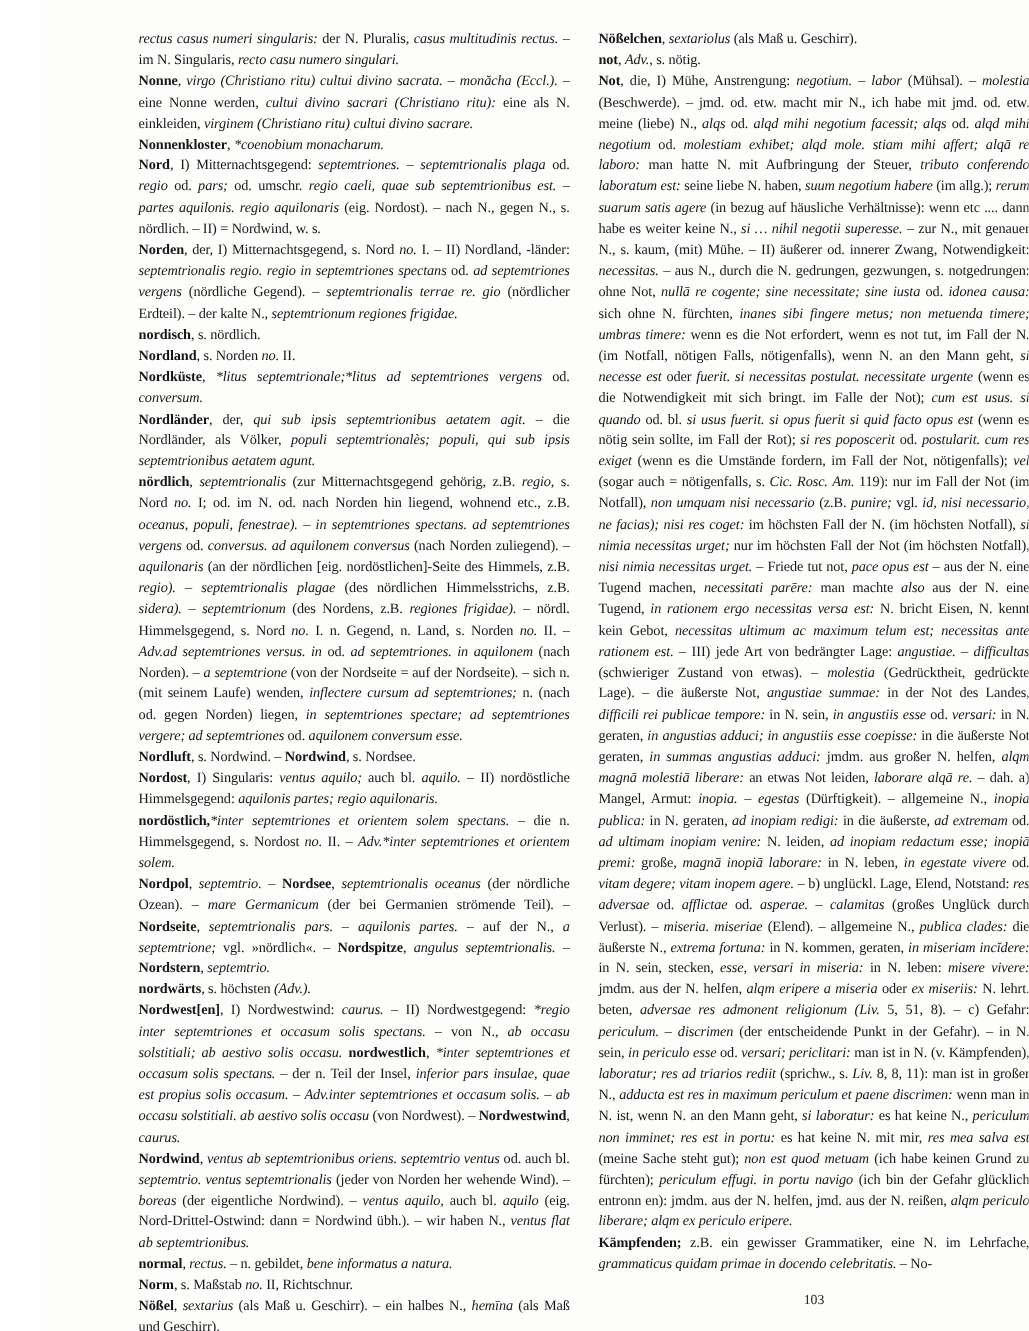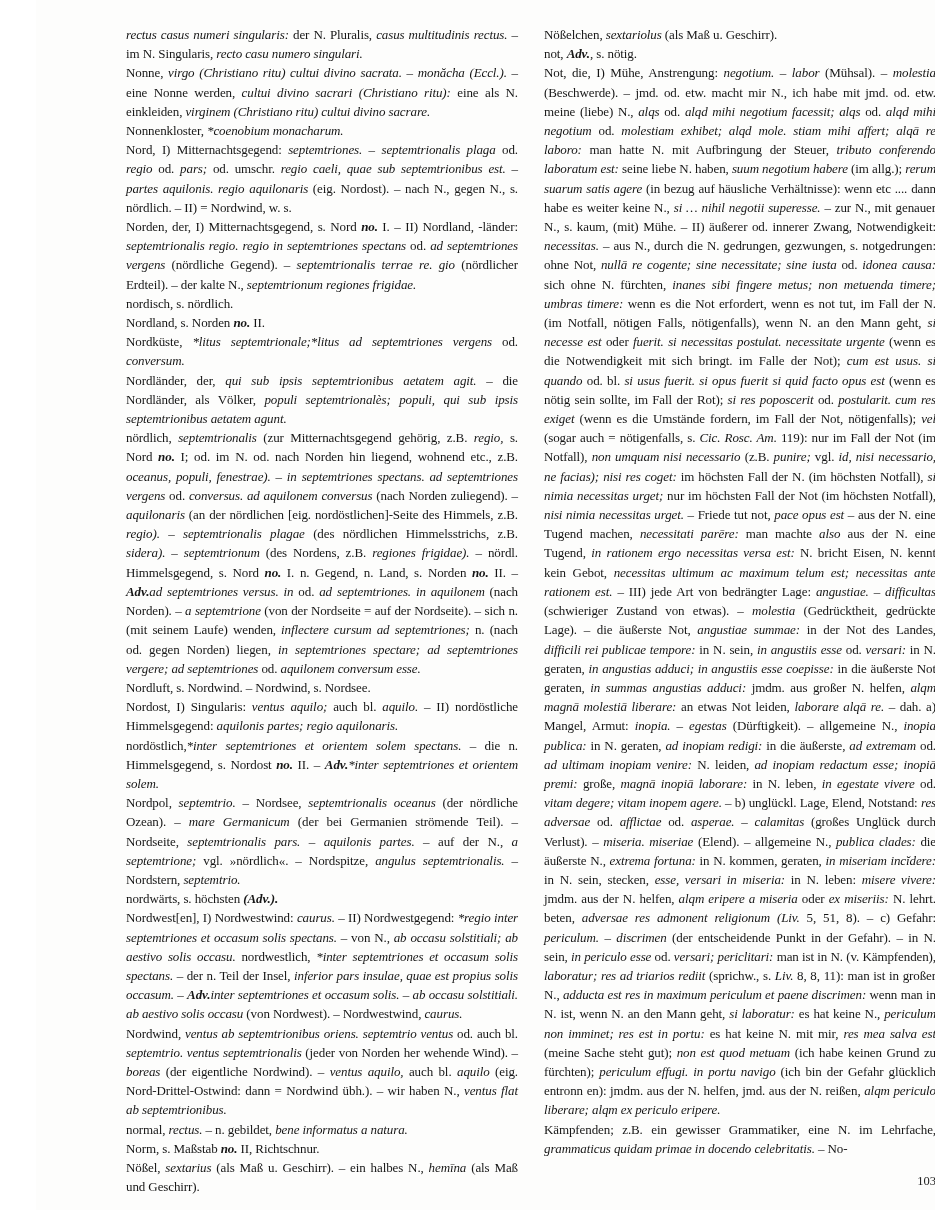--- a/index.html
+++ b/index.html
@@ -21,29 +21,29 @@
     text-justify: inter-word;
     font-size: 13px;
     line-height: 19.2px;
     letter-spacing: -0.1px;
     hyphens: auto;
     -webkit-hyphens: auto;
   }
   .column[data-col="0"] { left: 90px; }
   .column[data-col="1"] { left: 508px; }
   p.entry { margin: 0; padding: 0; }
-  .b  { font-weight: 400; }
+  .b  { font-weight: 700; }
   .i  { font-style: italic; }
-  .bi { font-weight: 700; font-style: italic; }
+  .bi { font-weight: 400; font-style: italic; }
   .page-number {
     position: absolute;
     left: 508px;
     top: 1174px;
     width: 392px;
-    text-align: right;
+    text-align: center;
     font-size: 12.5px;
     color: #222222;
     font-family: Liberation Serif, serif;
   }
 </style>
 </head>
 <body>
 
 <div class="page">
   <div class="column" data-col="0">

